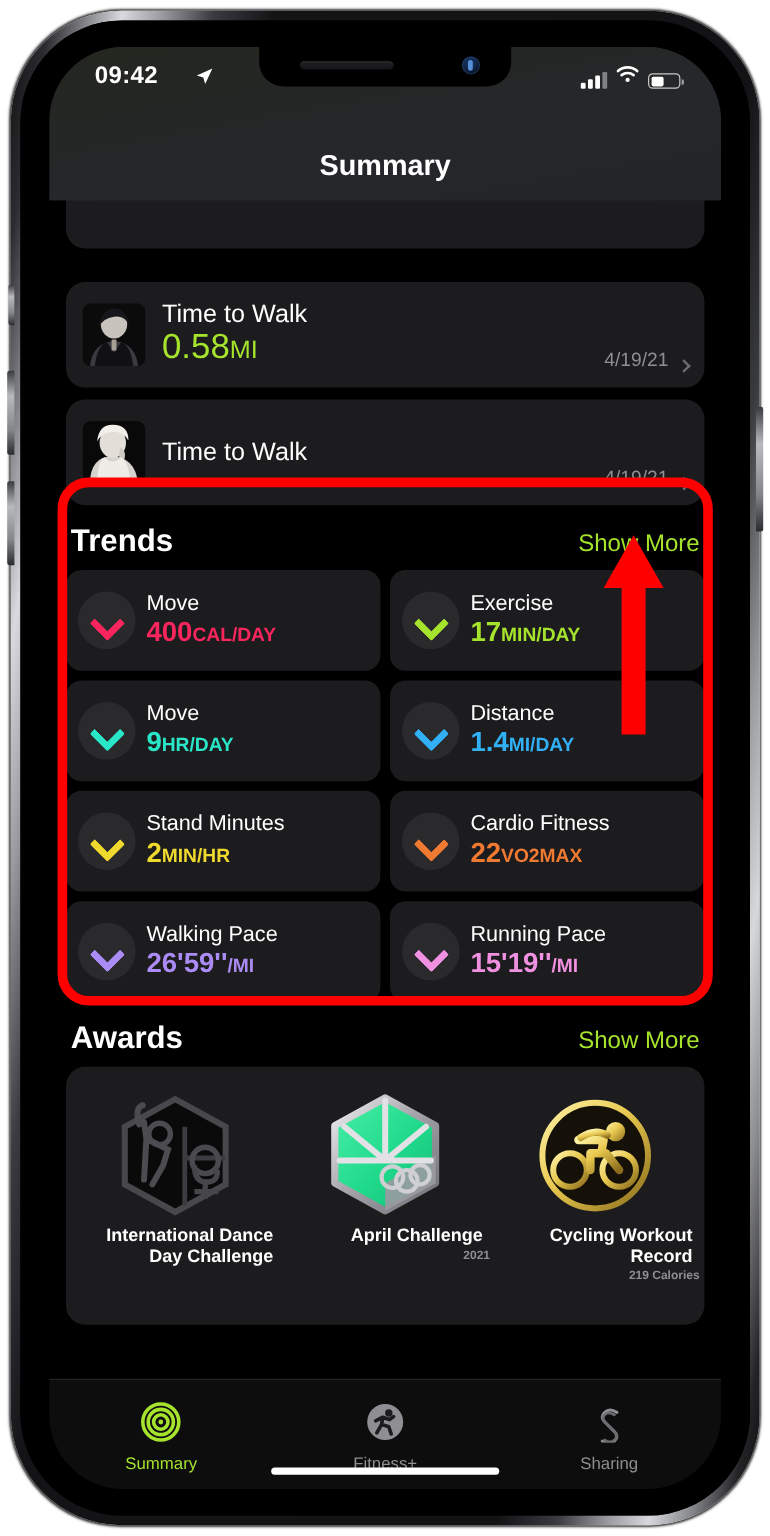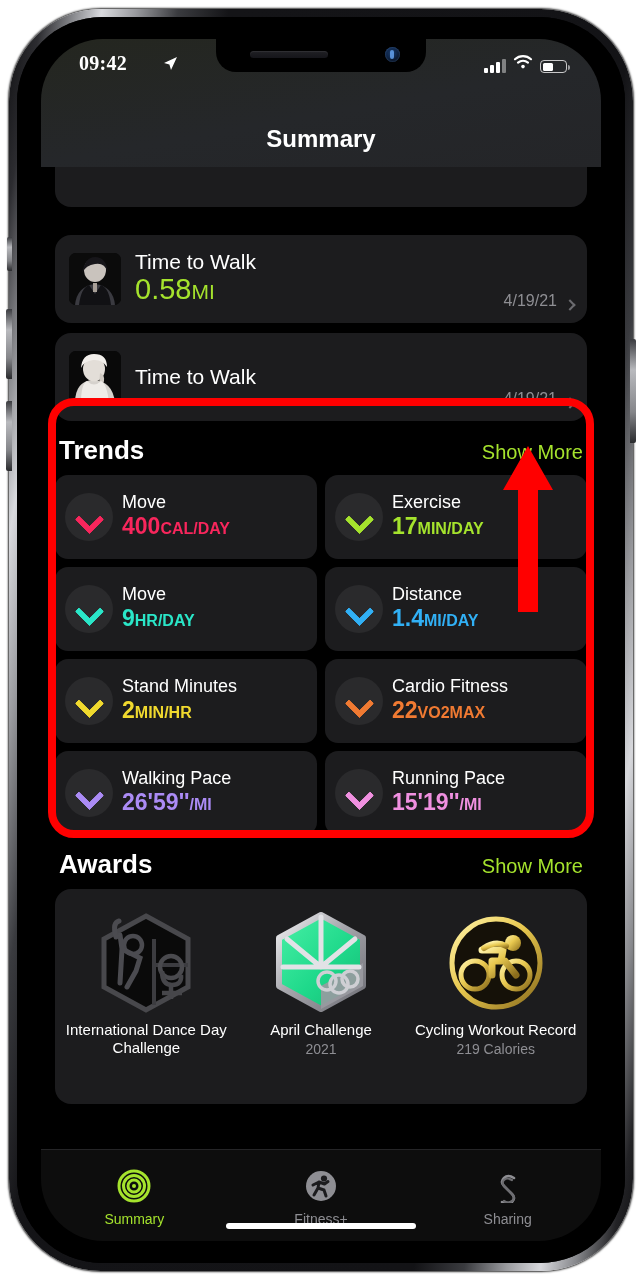--- a/index.html
+++ b/index.html
@@ -66,21 +66,21 @@
     background:rgba(110,175,255,.75);
   }
 
   
   #statusbar {
     position:absolute; left:0; top:0; width:100%; height:48px;
     z-index:35; color:#fff; pointer-events:none;
   }
   #sb-time {
     position:absolute; left:38px; top:13px;
-    font-size:20px; font-weight:bold; letter-spacing:.3px;font-family:Liberation Serif, serif;
+    font-size:20px; font-weight:bold; letter-spacing:.3px;
   }
   #sb-loc { position:absolute; left:122px; top:17px; }
   #sb-right { position:absolute; right:34px; top:15px;
     display:flex; align-items:flex-end; gap:7px; }
   .bars { display:flex; align-items:flex-end; gap:2px; height:14px; }
   .bars i { display:block; width:4px; background:#fff; border-radius:1px; }
   .bars i:nth-child(1){ height:5px; }
   .bars i:nth-child(2){ height:8px; }
   .bars i:nth-child(3){ height:11px; }
   .bars i:nth-child(4){ height:14px; opacity:.42; }
@@ -171,24 +171,24 @@
   .tinfo { margin-left:9px; min-width:0; }
   .tname { font-size:18px; color:#fff; line-height:1.1; white-space:nowrap; }
   .tval  { font-size:23px; font-weight:bold; line-height:1.2; white-space:nowrap; }
   .tval em { font-style:normal; font-size:16px; }
 
   
   #awards-card {
     background:#1c1c1e; border-radius:16px; margin-top:2px;
     height:215px; display:flex; padding:16px 4px 0 4px;
   }
-  .award { flex:1; text-align:center; }
+  .award { flex:1; text-align:right;font-weight:bold; }
   .award-badge { height:116px; display:flex; align-items:center; justify-content:center; }
   .award-name { font-size:15px; color:#fff; line-height:1.18; padding:0 6px; }
-  .award-sub { font-size:14px; color:#8e8e93; margin-top:2px; }
+  .award-sub { font-size:10px; color:#8e8e93; margin-top:2px; }
 
   
   #tabbar {
     position:absolute; left:0; right:0; bottom:0; height:92px;
     background:#0d0d0d; border-top:1px solid #252527;
     display:flex; z-index:25;
   }
   .tab { flex:1; display:flex; flex-direction:column;
     align-items:center; justify-content:center; gap:4px; padding-top:4px; }
   .tab-label { font-size:14px; }

